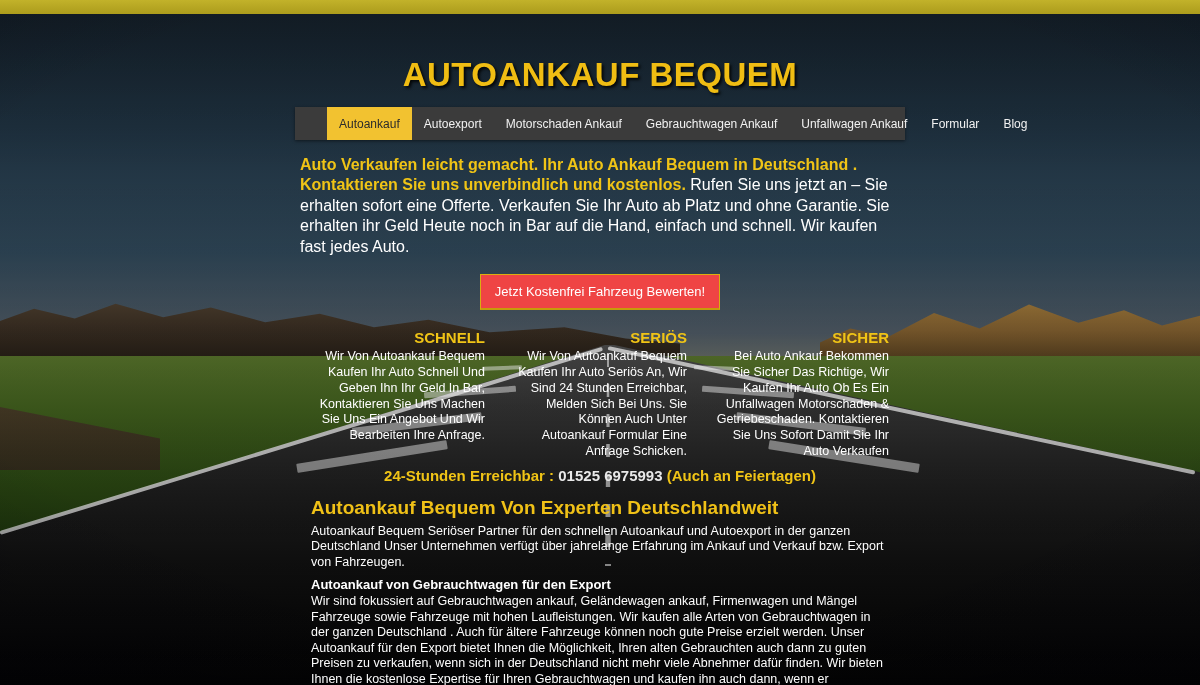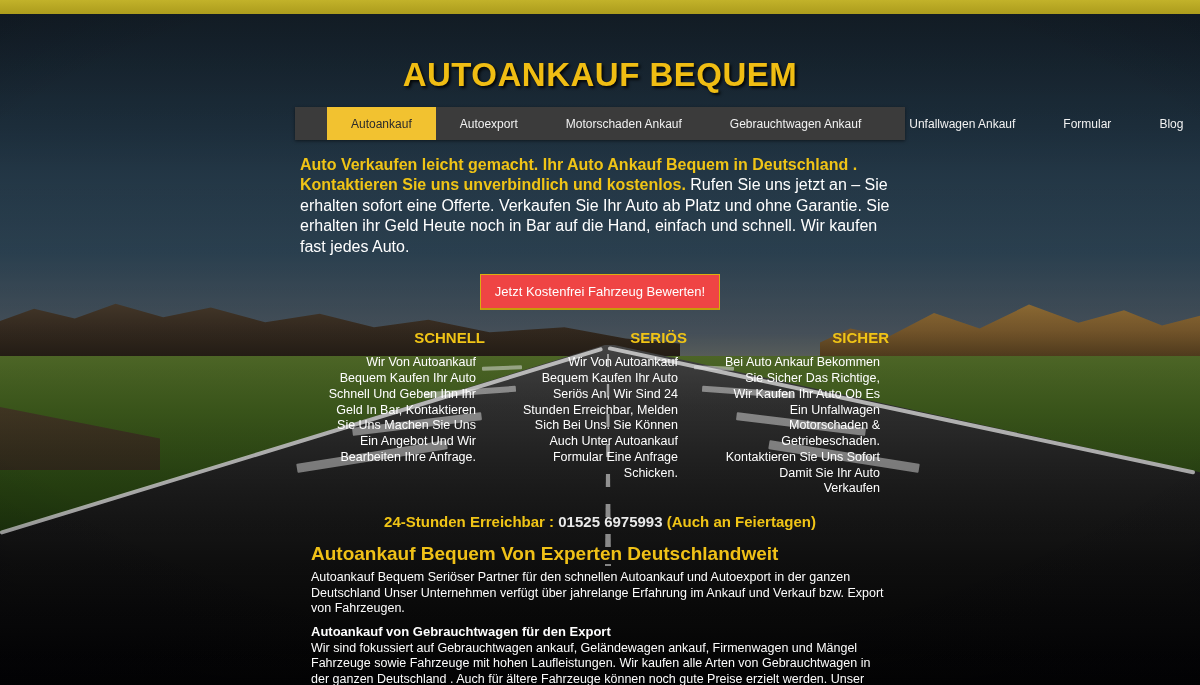--- a/index.html
+++ b/index.html
@@ -38,31 +38,31 @@
     background:radial-gradient(120% 95% at 50% 42%,rgba(0,0,0,0) 48%,rgba(0,0,8,.5) 100%),
                linear-gradient(180deg,rgba(0,0,0,.18) 0%,rgba(0,0,0,0) 25%,rgba(0,0,0,.28) 100%);}
   .topbar{position:absolute;left:0;top:0;width:100%;height:14px;
     background:linear-gradient(180deg,#c2b22a 0%,#ac9c1c 100%);z-index:3;}
   
   .content{position:relative;z-index:2;}
   .site-title{margin:56px 0 0;text-align:center;font-size:33px;font-weight:bold;
     color:#f0bd13;letter-spacing:.5px;text-shadow:2px 2px 3px rgba(0,0,0,.85);}
   .nav{width:578px;margin:13px auto 0;background:#3b3b3b;height:33px;
     display:flex;align-items:stretch;padding-left:32px;box-shadow:0 1px 3px rgba(0,0,0,.5);}
-  .nav a{display:flex;align-items:center;padding:0 24px;font-size:12px;color:#f2f2f2;
+  .nav a{display:flex;align-items:center;padding:0 12px;font-size:12px;color:#f2f2f2;
     text-decoration:none;white-space:nowrap;cursor:pointer;}
   .nav a.active{background:#f2c230;color:#2b2b2b;font-weight:normal;}
   .intro{width:600px;margin:15px auto 0;font-size:16px;line-height:1.28;color:#fff;}
   .intro .hl{color:#f0c416;font-weight:bold;}
   .cta{display:block;margin:17px auto 0;background:#ef4444;color:#fff;font-size:13px;
     font-family:inherit;padding:9px 14px;border:1px solid #dcae10;border-bottom:2px solid #c79c0a;cursor:pointer;}
   .features{width:578px;margin:19px auto 0;display:flex;gap:28px;text-align:right;}
   .feature{flex:1;}
   .feature h3{margin:0 0 3px;font-size:15px;color:#f0c416;font-weight:bold;}
-  .feature p{margin:9px;font-size:12.5px;line-height:1.26;color:#fff;}
+  .feature p{margin:0;font-size:12.5px;line-height:1.26;color:#fff;}
   .hotline{margin:7px 0 0;text-align:center;font-size:15px;font-weight:bold;}
   .hotline .y{color:#f0c416;} .hotline .w{color:#e9e9e9;}
   .main-col{width:578px;margin:0 auto;color:#fff;}
   .main-col h2{margin:13px 0 5px;font-size:19px;font-weight:bold;color:#f0c117;}
   .main-col p{margin:0 0 7px;font-size:12.5px;line-height:1.24;color:#fdfdfd;}
   .main-col h4{margin:2px 0 2px;font-size:13px;font-weight:bold;color:#fff;}
 </style>
 </head>
 <body>
 

